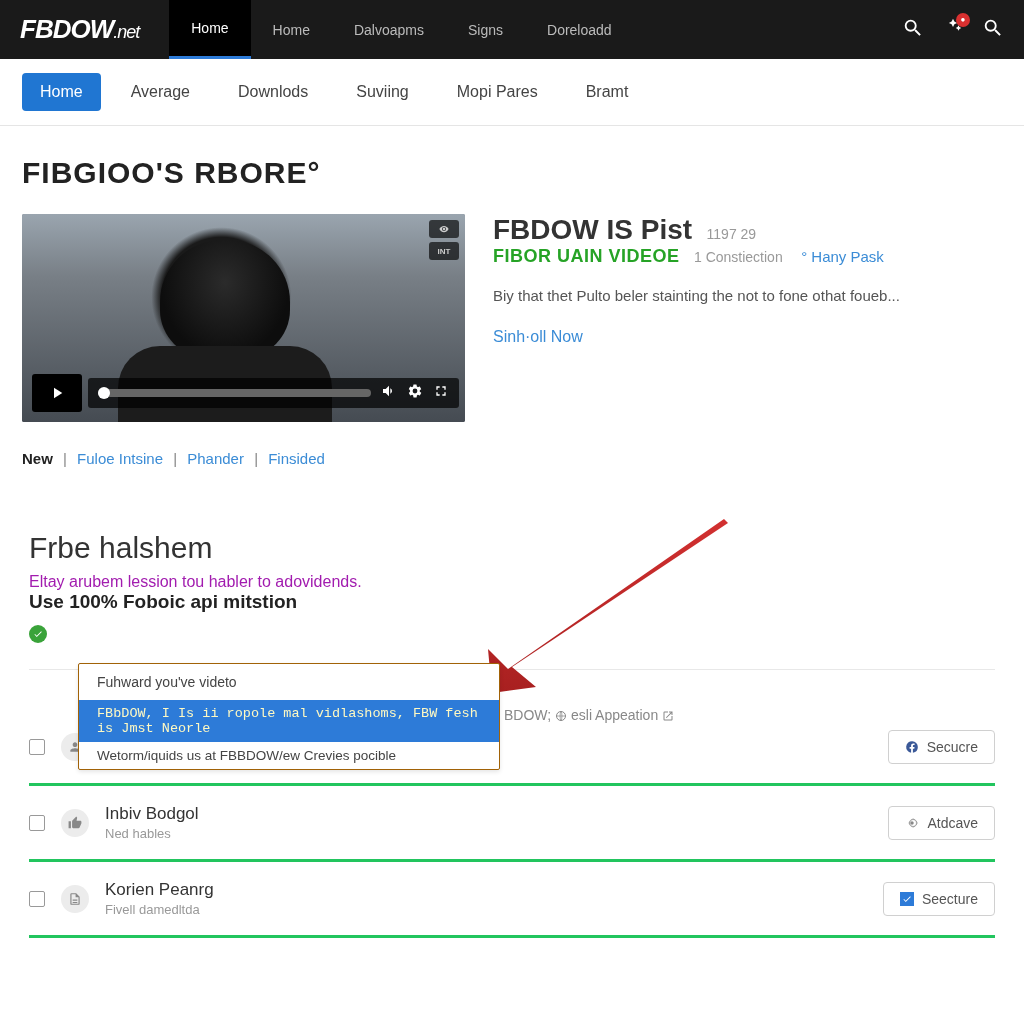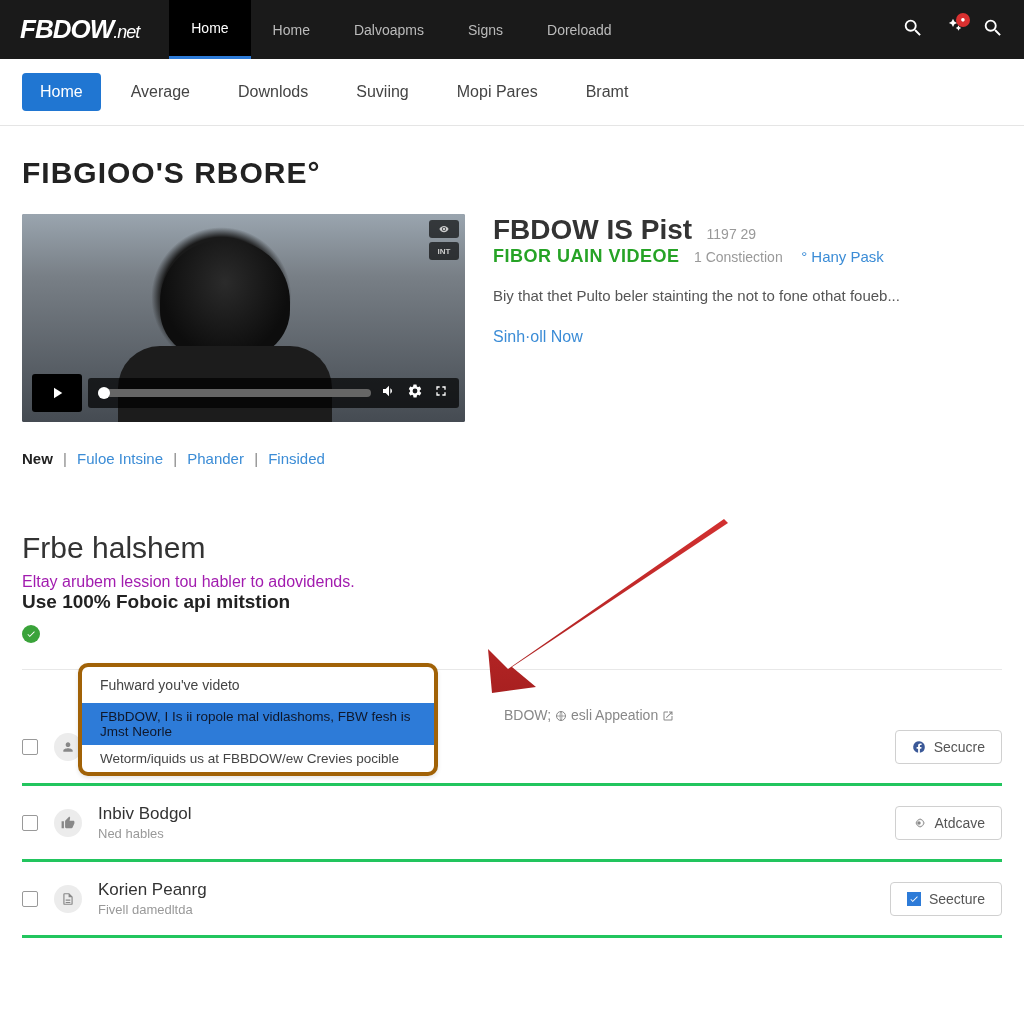--- a/index.html
+++ b/index.html
@@ -54,35 +54,35 @@
 .hero-cta { color: #3b8cd6; font-size: 16px; margin-top: 20px; display: inline-block; }
 
 
 .filters { margin-top: 28px; font-size: 15px; }
 .filters span { color: #888; }
 .filters .fnew { color: #222; font-weight: 600; }
 .filters a { color: #3b8cd6; text-decoration: none; }
 .divider { color: #ccc; margin: 0 6px; }
 
 
-.lower { padding: 40px 22px 0; position: relative; }
+.lower { padding: 40px 29px 0; position: relative; }
 .lower-title { font-size: 30px; color: #333; margin-bottom: 8px; }
 .lower-sub { font-size: 16px; color: #a21caf; }
 .lower-head { font-size: 19px; font-weight: 600; color: #222; margin-bottom: 12px; }
 
 
 .check-row { display: flex; align-items: center; gap: 10px; border-bottom: 1px solid #e8e8e8; padding-bottom: 26px; }
 .check-icon { width: 18px; height: 18px; background: #3aa33a; border-radius: 50%; display: flex; align-items: center; justify-content: center; flex-shrink: 0; }
 .check-icon svg { width: 10px; height: 10px; fill: #fff; }
 
 
-.autocomplete { position: absolute; left: 78px; top: 172px; width: 360px; background: #fff; border: 4px solid #a16207; border-radius: 10px; box-shadow: 0 2px 4px rgba(0,0,0,0.1); z-index: 10; }
+.autocomplete { position: absolute; left: 78px; top: 172px; width: 422px; background: #fff; border: 1px solid #a16207; border-radius: 2px; box-shadow: 0 2px 4px rgba(0,0,0,0.1); z-index: 10; }
 .autocomplete-search { padding: 10px 18px; font-size: 14px; color: #444; }
 .autocomplete-item { padding: 6px 18px; font-size: 13.5px; color: #444; }
-.autocomplete-item.highlighted { background: #2d7bd8; color: #0f172a; }
+.autocomplete-item.highlighted { background: #2d7bd8; color: #fef9c3; font-family: Liberation Mono, monospace; }
 
 
 .inline-hint { position: absolute; left: 504px; top: 216px; font-size: 14px; color: #888; }
 .inline-hint svg { width: 12px; height: 12px; fill: #888; vertical-align: middle; }
 
 
 .red-arrow { position: absolute; left: 478px; top: 28px; width: 260px; height: 180px; z-index: 5; pointer-events: none; }
 
 
 .list-row { display: flex; align-items: center; padding: 18px 0; border-bottom: 3px solid #22c55e; gap: 16px; }

